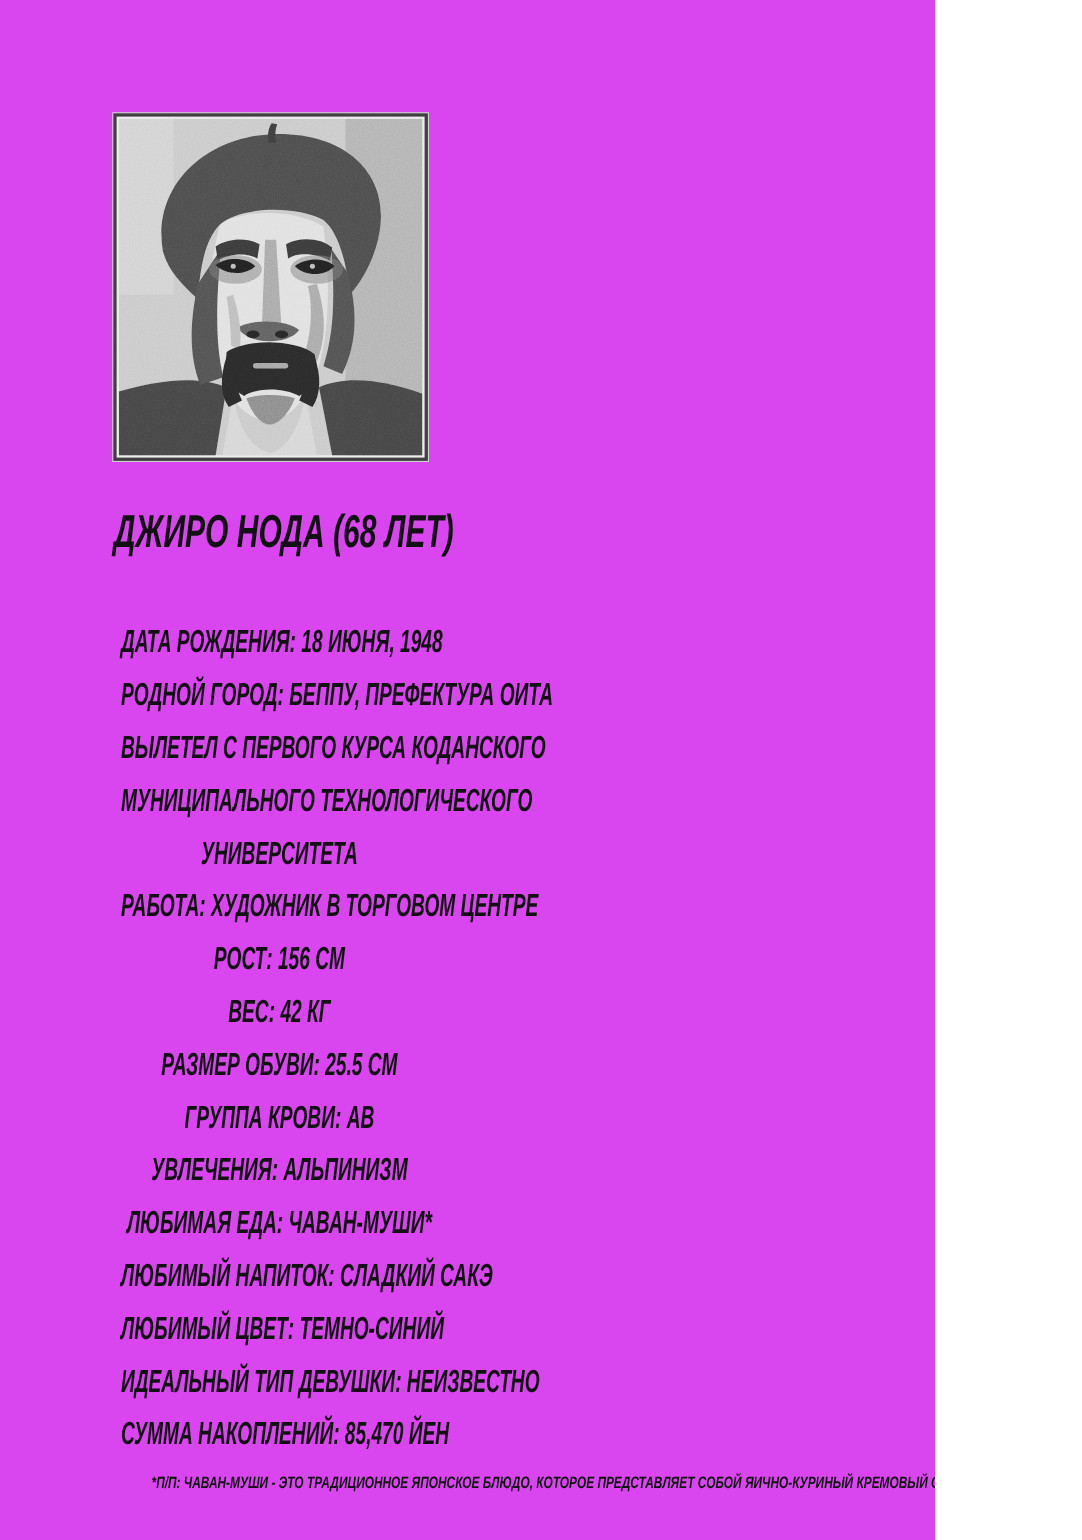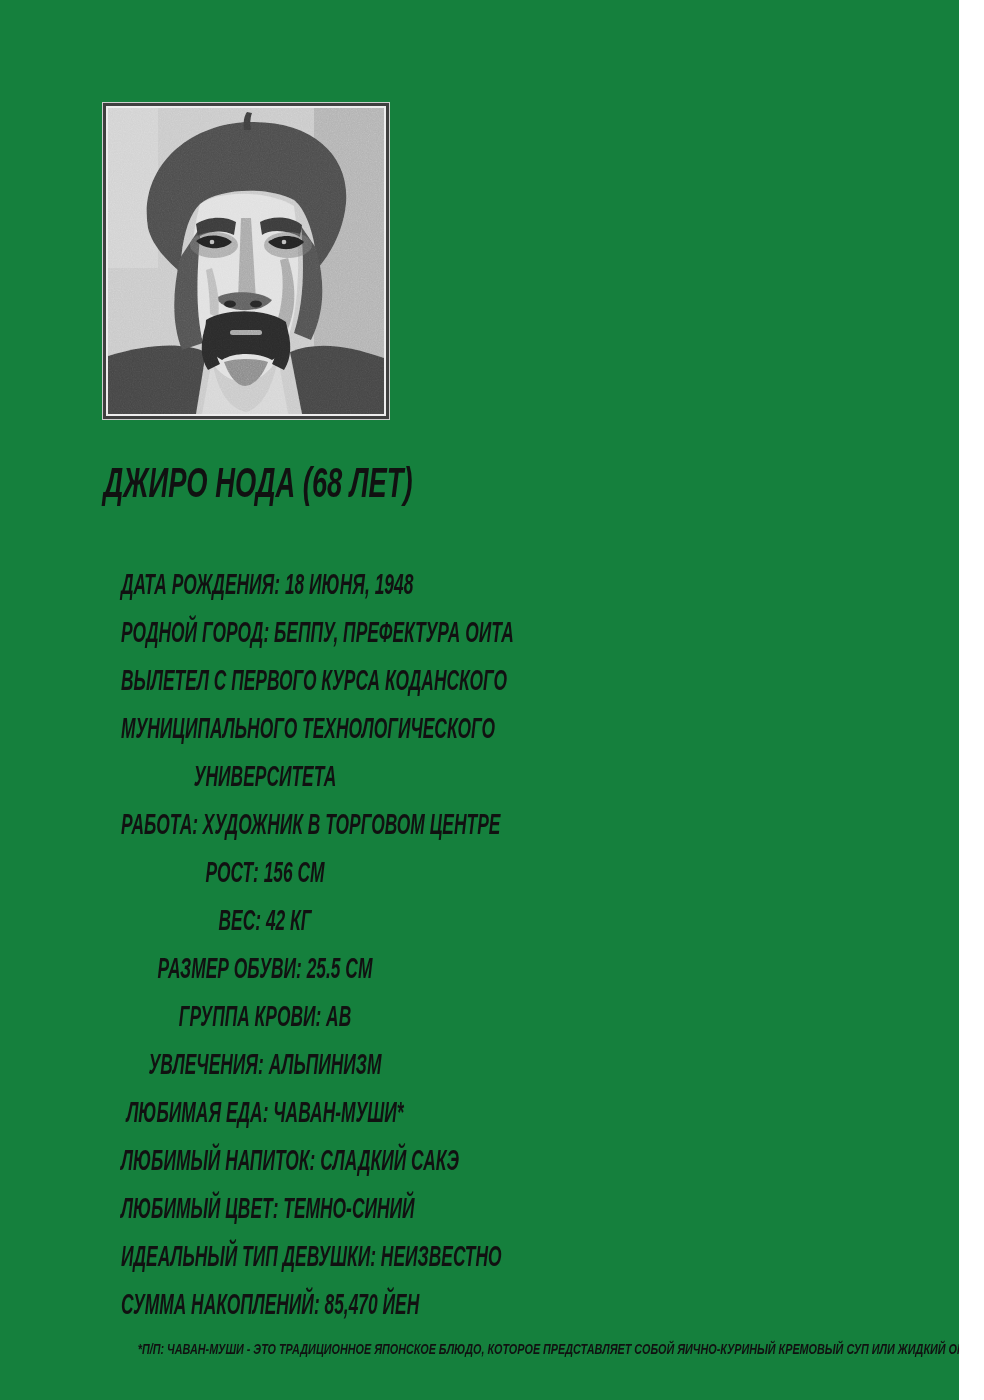--- a/index.html
+++ b/index.html
@@ -1,23 +1,23 @@
 <!DOCTYPE html>
 <html><head>
 <meta charset="utf-8">
 <style>
   * { margin: 0; padding: 0; box-sizing: border-box; }
   html, body { background: #ffffff; }
   body { font-family: "Liberation Sans", sans-serif; }
 
   .page {
     position: relative;
-    width: 959px;
+    width: 850px;
     height: 1400px;
-    background: #15803d;
+    background: #d946ef;
     overflow: hidden;
     color: #111;
   }
 
   
   .portrait-frame {
     position: absolute;
     left: 103px;
     top: 103px;
     width: 286px;
@@ -46,21 +46,21 @@
     text-align: center;
     font-size: 42px;
     line-height: 46px;
     transform: scaleX(0.65);
     transform-origin: 50% 50%;
     letter-spacing: 0px;
   }
 
   .profile-list {
     position: absolute;
-    left: 25px;
+    left: 14px;
     top: 560px;
     width: 480px;
   }
   .profile-line {
     height: 48px;
     line-height: 48px;
     text-align: center;
     font-size: 29px;
     transform: scaleX(0.60);
     transform-origin: 50% 50%;

